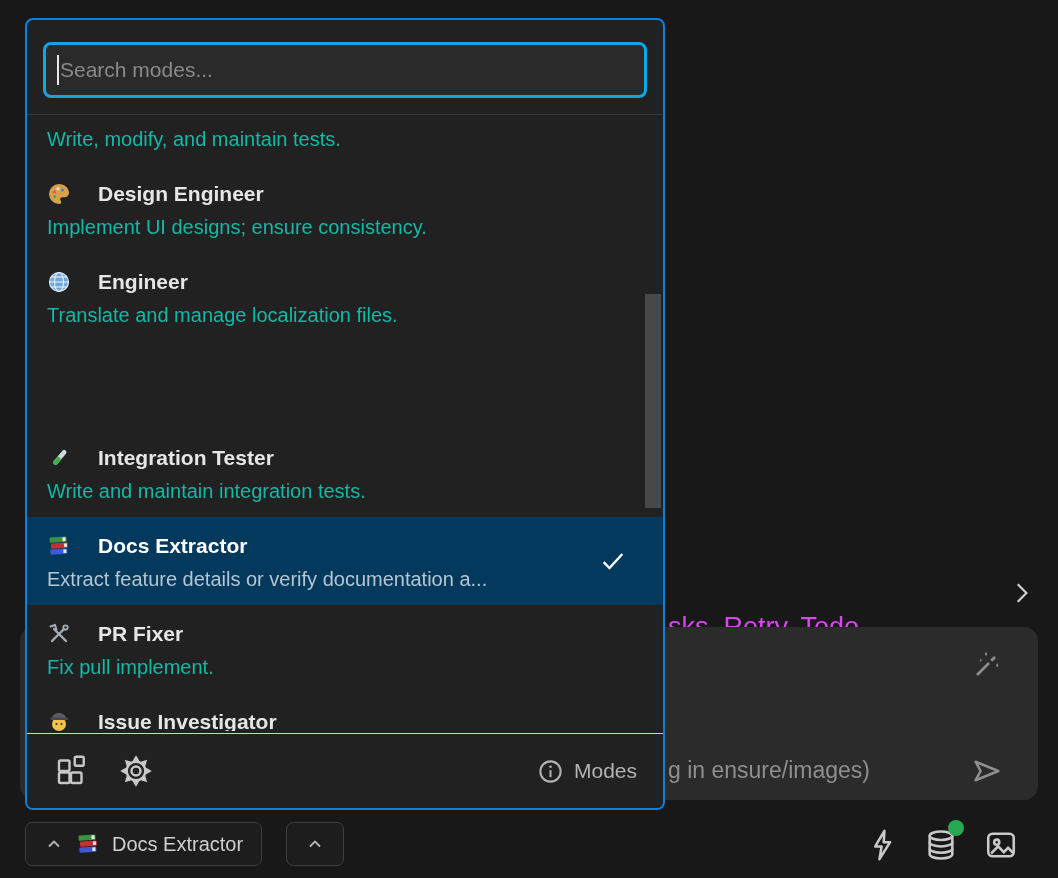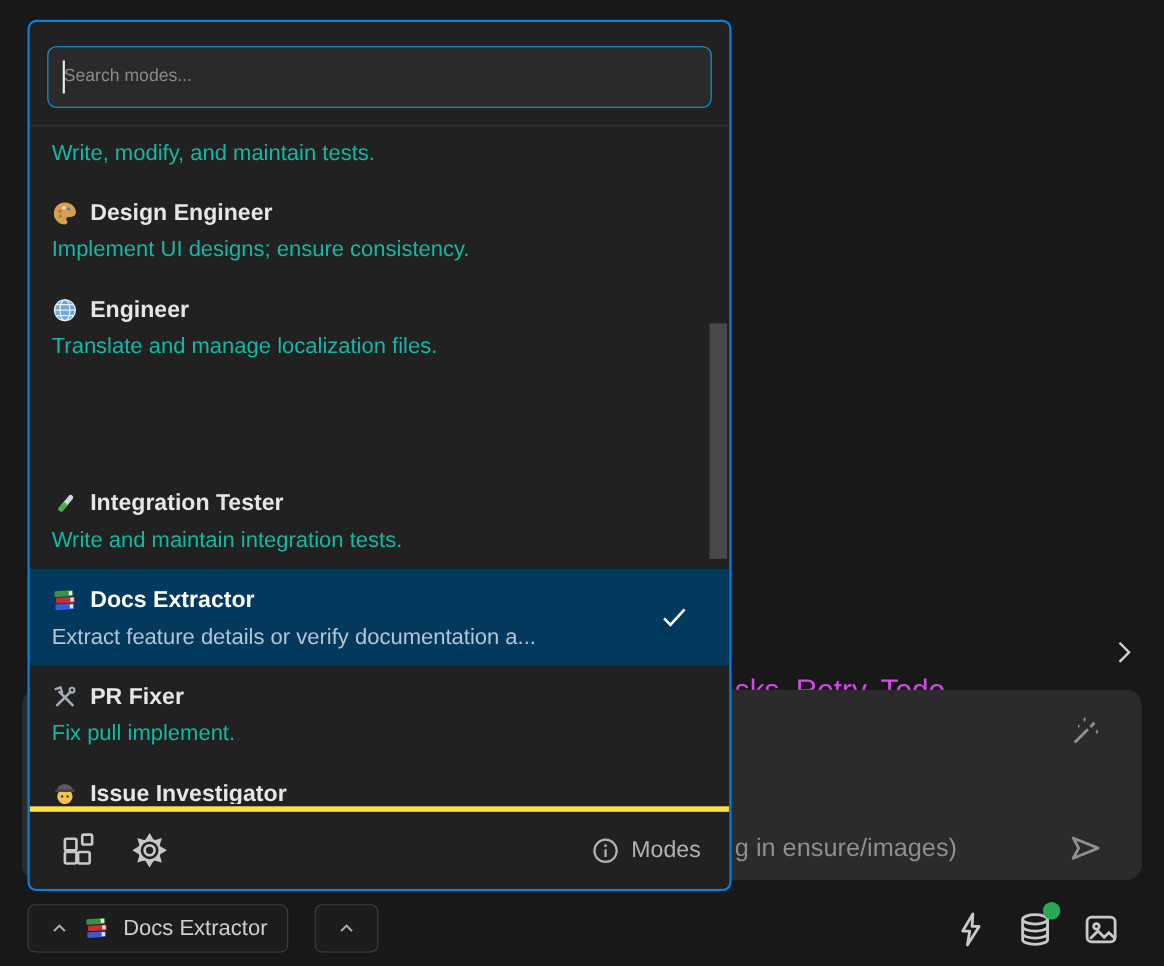--- a/index.html
+++ b/index.html
@@ -28,43 +28,43 @@
   .sb-db { left:924px; }
   .sb-img { left:984px; }
   .db-dot { position:absolute; left:948px; top:820px; width:16px; height:16px; border-radius:50%;
             background:#26a952; }
 
   
   .popup { position:absolute; left:25px; top:18px; width:640px; height:792px;
            background:#212121; border:2px solid #0c80dd; border-radius:8px; overflow:hidden; z-index:10; }
   .search-section { padding:22px 16px 16px 16px; border-bottom:1px solid #383838; }
   .search-box { position:relative; width:100%; height:56px; }
-  .search-input { width:100%; height:56px; background:#2a2a2a; border:1px solid #0ea5e9;
-                  border-radius:8px; color:#fde047; font-size:16px; padding:0 14px;
+  .search-input { width:100%; height:56px; background:#2a2a2a; border:3px solid #0ea5e9;
+                  border-radius:8px; color:#fde047; font-size:21px; padding:0 14px;
                   font-family:"Liberation Sans", sans-serif; outline:none; }
   .search-input::placeholder { color:#8a8a8a; }
   .caret { position:absolute; left:14px; top:13px; width:2px; height:30px; background:#e8e8e8; }
 
   .mode-list { position:relative; height:616px; overflow:hidden; }
   .mode-item { padding:12px 20px 10px 20px; height:88px; position:relative; cursor:pointer; }
   .mode-item.clip-top { margin-top:-38px; }
   .mode-item.selected { background:#04395e; }
-  .mode-title { display:flex; align-items:center; gap:11px; height:34px; }
+  .mode-title { display:flex; align-items:center; gap:27px; height:34px; }
   .mode-name { font-size:21px; font-weight:700; color:#e6e6e6; white-space:nowrap; }
   .mode-item.selected .mode-name { color:#ffffff; }
   .mode-desc { height:32px; line-height:32px; font-size:20px; color:#14b8a6;
                white-space:nowrap; overflow:hidden; }
   .mode-item.selected .mode-desc { color:#b6c5d2; }
   .mode-emoji { width:24px; height:24px; flex:0 0 24px; }
   .check { position:absolute; right:36px; top:30px; width:28px; height:28px; }
   .scroll-thumb { position:absolute; right:2px; top:179px; width:16px; height:214px;
                   background:#484848; cursor:pointer; }
 
   .popup-footer { position:absolute; left:0; bottom:0; width:100%; height:75px;
-                  border-top:5px solid #fde047; display:flex; align-items:center;
+                  border-top:1px solid #fde047; display:flex; align-items:center;
                   padding:0 26px; gap:29px; background:#212121; }
   .footer-icon { width:36px; height:36px; cursor:pointer; }
   .footer-right { margin-left:auto; display:flex; align-items:center; gap:10px; }
   .info-icon { width:27px; height:27px; }
   .modes-label { font-size:21px; color:#b3b3b3; }
 
   svg { display:block; width:100%; height:100%; }
 </style>
 </head>
 <body>

